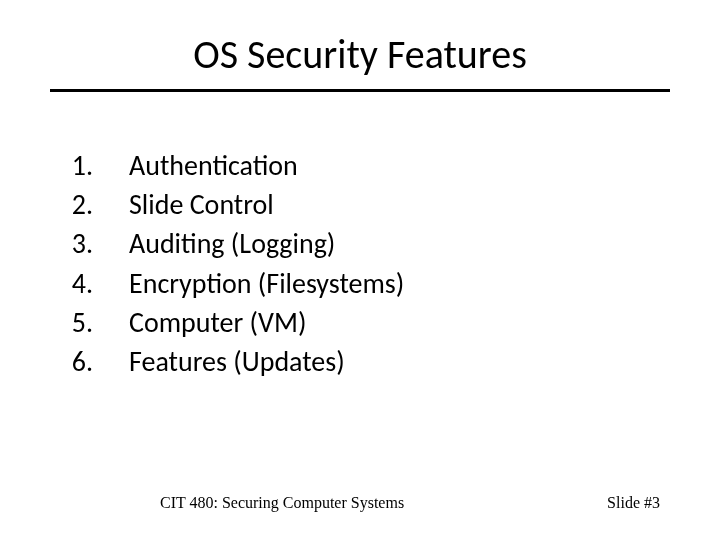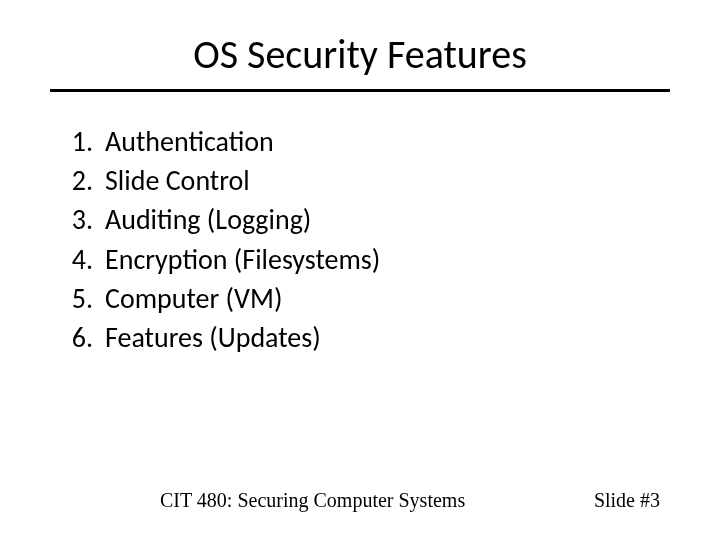--- a/index.html
+++ b/index.html
@@ -1,18 +1,19 @@
 <!DOCTYPE html>
 <html><head>
   <meta charset="utf-8">
   <style>
     * {
       margin: 0;
       padding: 0;
       box-sizing: border-box;
+      gap: 24px;
     }
     body {
       width: 720px;
       height: 540px;
       background: #ffffff;
       font-family: Calibri, "Segoe UI", Arial, sans-serif;
       position: relative;
       overflow: hidden;
     }
     .slide {
@@ -52,21 +53,21 @@
       padding-right: 12px;
     }
     .list-text {
       flex: 1;
     }
     .footer {
       display: flex;
       justify-content: space-between;
       align-items: center;
       font-family: "Times New Roman", Times, serif;
-      font-size: 20px;
+      font-size: 16px;
       color: #000;
       padding: 0 10px 8px 10px;
     }
     .footer-left {
       margin-left: 100px;
     }
     .footer-right {
       margin-right: 0;
       font-family: Liberation Serif, serif;
     }

